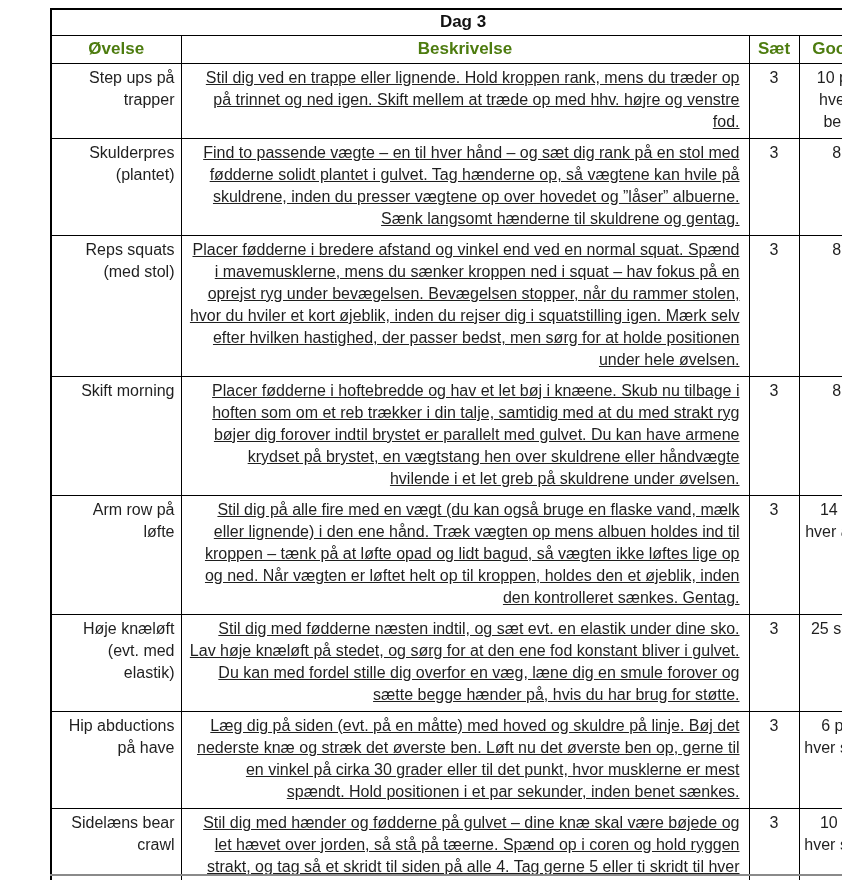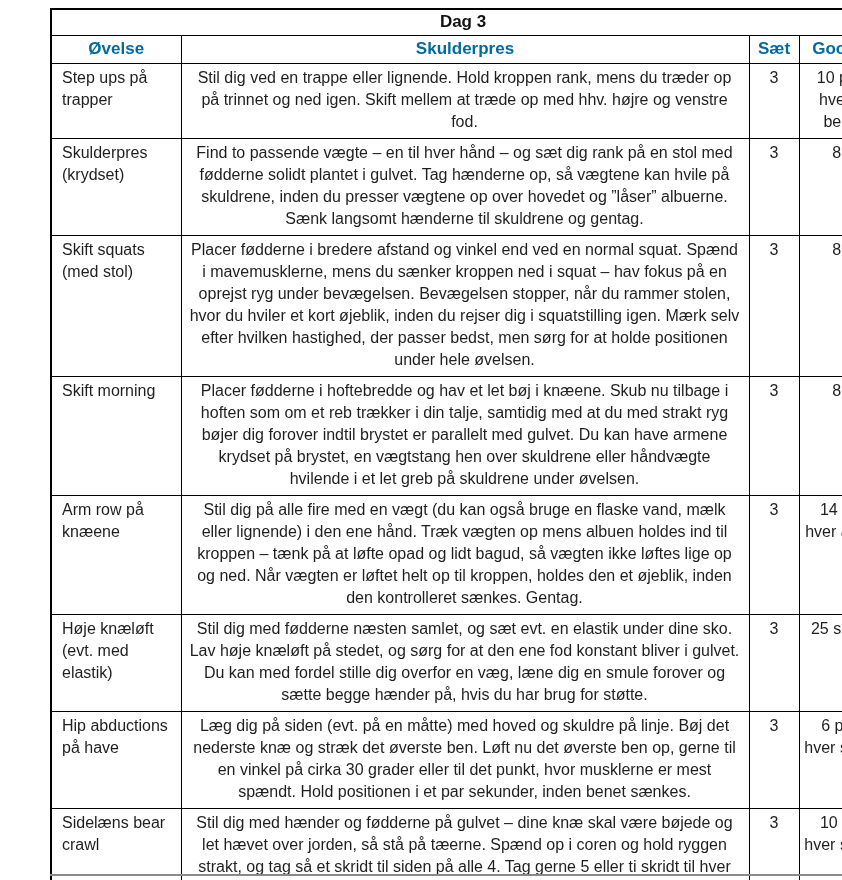--- a/index.html
+++ b/index.html
@@ -39,29 +39,30 @@
     font-weight: bold;
     font-size: 17px;
     padding: 1px 4px 2px 4px;
     color: #111;
   }
   .head-row th {
     text-align: center;
     font-weight: bold;
     font-size: 17px;
     padding: 2px 4px 3px 4px;
-    color: #0369a1;
+    color: #4d7c0f;
   }
   td.exercise {
     padding: 3px 6px 5px 10px;
-    text-align: left;
+    text-align: right;
   }
   td.description {
     padding: 3px 9px 5px 8px;
-    text-align: center;
+    text-align: right;
+    text-decoration: underline;
   }
   td.sets, td.reps {
     padding: 3px 4px 5px 4px;
     text-align: center;
   }
   .bottom-cut-line {
     position: absolute;
     left: 10px;
     top: 874px;
     width: 824px;
@@ -79,59 +80,59 @@
       <col style="width:568px">
       <col style="width:50px">
       <col style="width:76px">
     </colgroup>
     <thead>
       <tr class="title-row">
         <th colspan="4">Dag 3</th>
       </tr>
       <tr class="head-row">
         <th>Øvelse</th>
-        <th>Skulderpres</th>
+        <th>Beskrivelse</th>
         <th>Sæt</th>
         <th>Good.</th>
       </tr>
     </thead>
     <tbody>
       <tr>
         <td class="exercise">Step ups på trapper</td>
         <td class="description">Stil dig ved en trappe eller lignende. Hold kroppen rank, mens du træder op på trinnet og ned igen. Skift mellem at træde op med hhv. højre og venstre fod.</td>
         <td class="sets">3</td>
         <td class="reps">10 på hvert ben</td>
       </tr>
       <tr>
-        <td class="exercise">Skulderpres (krydset)</td>
+        <td class="exercise">Skulderpres (plantet)</td>
         <td class="description">Find to passende vægte – en til hver hånd – og sæt dig rank på en stol med fødderne solidt plantet i gulvet. Tag hænderne op, så vægtene kan hvile på skuldrene, inden du presser vægtene op over hovedet og ”låser” albuerne. Sænk langsomt hænderne til skuldrene og gentag.</td>
         <td class="sets">3</td>
         <td class="reps">8</td>
       </tr>
       <tr>
-        <td class="exercise">Skift squats (med stol)</td>
+        <td class="exercise">Reps squats (med stol)</td>
         <td class="description">Placer fødderne i bredere afstand og vinkel end ved en normal squat. Spænd i mavemusklerne, mens du sænker kroppen ned i squat – hav fokus på en oprejst ryg under bevægelsen. Bevægelsen stopper, når du rammer stolen, hvor du hviler et kort øjeblik, inden du rejser dig i squatstilling igen. Mærk selv efter hvilken hastighed, der passer bedst, men sørg for at holde positionen under hele øvelsen.</td>
         <td class="sets">3</td>
         <td class="reps">8</td>
       </tr>
       <tr>
         <td class="exercise">Skift morning</td>
         <td class="description">Placer fødderne i hoftebredde og hav et let bøj i knæene. Skub nu tilbage i hoften som om et reb trækker i din talje, samtidig med at du med strakt ryg bøjer dig forover indtil brystet er parallelt med gulvet. Du kan have armene krydset på brystet, en vægtstang hen over skuldrene eller håndvægte hvilende i et let greb på skuldrene under øvelsen.</td>
         <td class="sets">3</td>
         <td class="reps">8</td>
       </tr>
       <tr>
-        <td class="exercise">Arm row på knæene</td>
+        <td class="exercise">Arm row på løfte</td>
         <td class="description">Stil dig på alle fire med en vægt (du kan også bruge en flaske vand, mælk eller lignende) i den ene hånd. Træk vægten op mens albuen holdes ind til kroppen – tænk på at løfte opad og lidt bagud, så vægten ikke løftes lige op og ned. Når vægten er løftet helt op til kroppen, holdes den et øjeblik, inden den kontrolleret sænkes. Gentag.</td>
         <td class="sets">3</td>
         <td class="reps">14 til hver arm</td>
       </tr>
       <tr>
         <td class="exercise">Høje knæløft (evt. med elastik)</td>
-        <td class="description">Stil dig med fødderne næsten samlet, og sæt evt. en elastik under dine sko. Lav høje knæløft på stedet, og sørg for at den ene fod konstant bliver i gulvet. Du kan med fordel stille dig overfor en væg, læne dig en smule forover og sætte begge hænder på, hvis du har brug for støtte.</td>
+        <td class="description">Stil dig med fødderne næsten indtil, og sæt evt. en elastik under dine sko. Lav høje knæløft på stedet, og sørg for at den ene fod konstant bliver i gulvet. Du kan med fordel stille dig overfor en væg, læne dig en smule forover og sætte begge hænder på, hvis du har brug for støtte.</td>
         <td class="sets">3</td>
         <td class="reps">25 sek.</td>
       </tr>
       <tr>
         <td class="exercise">Hip abductions på have</td>
         <td class="description">Læg dig på siden (evt. på en måtte) med hoved og skuldre på linje. Bøj det nederste knæ og stræk det øverste ben. Løft nu det øverste ben op, gerne til en vinkel på cirka 30 grader eller til det punkt, hvor musklerne er mest spændt. Hold positionen i et par sekunder, inden benet sænkes.</td>
         <td class="sets">3</td>
         <td class="reps">6 på hver side</td>
       </tr>
       <tr>

